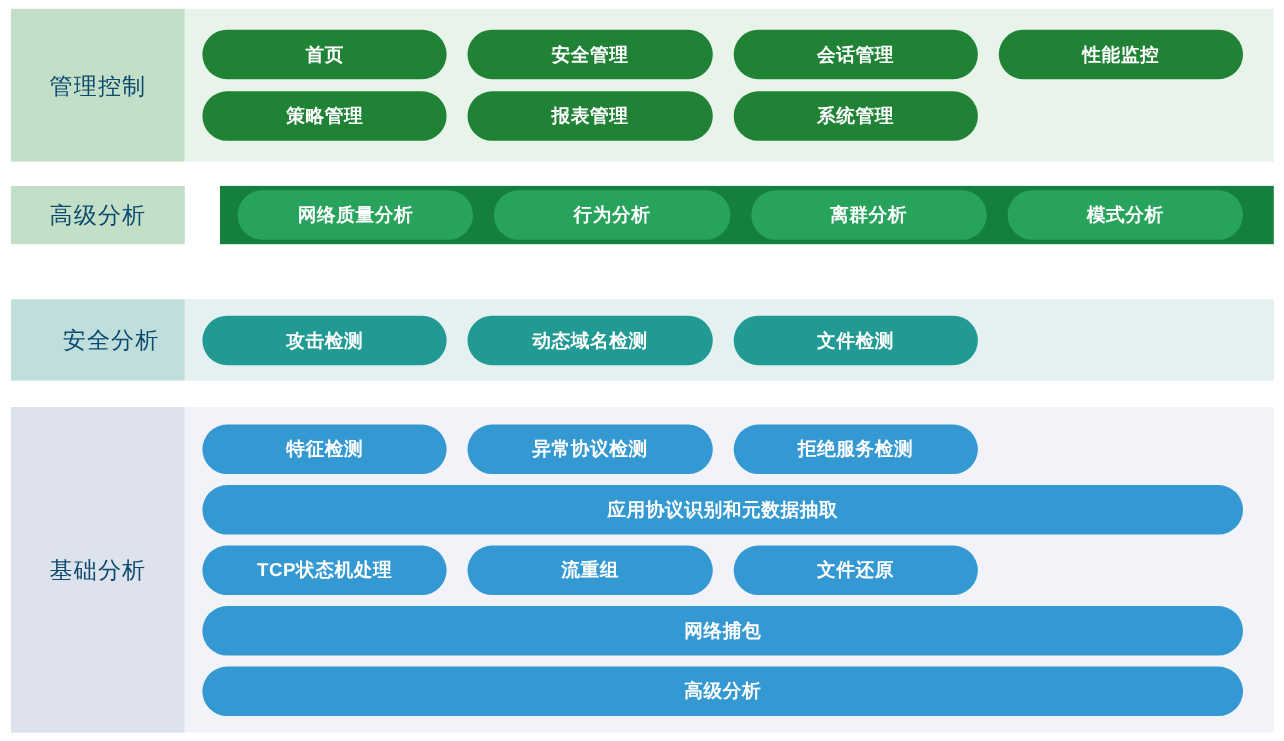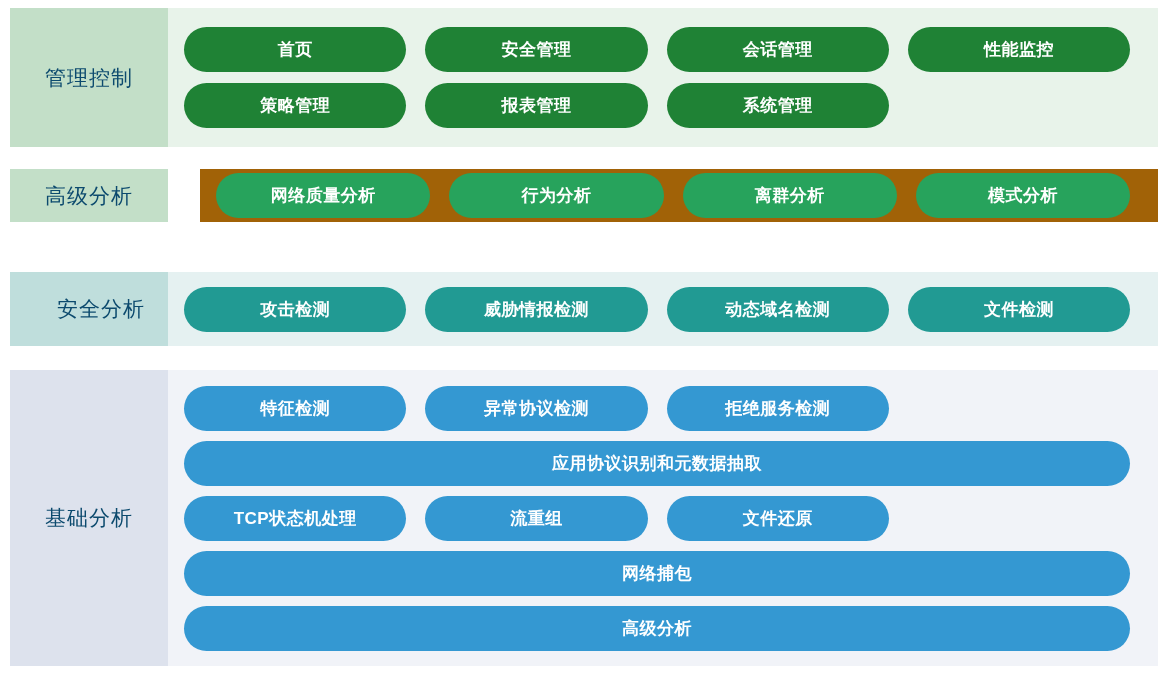--- a/index.html
+++ b/index.html
@@ -74,21 +74,21 @@
   .pill.span4 { grid-column: 1 / span 4; }
 
   
   .band.mgmt   { top: 8px;   height: 139px; }
   .band.mgmt   .band-label { background: #c3dfc8; }
   .band.mgmt   .band-body  { background: #e8f3ea; }
   .band.mgmt   .pill       { background: #1f8235; }
 
   .band.adv    { top: 169px; height: 53px; gap: 32px; }
   .band.adv    .band-label { background: #c3dfc8; }
-  .band.adv    .band-body  { background: #a16207; }
+  .band.adv    .band-body  { background: #15803d; }
   .band.adv    .pill       { background: #27a35c; }
 
   .band.sec    { top: 272px; height: 74px; }
   .band.sec    .band-label { background: #bfdedc; padding-left: 24px; }
   .band.sec    .band-body  { background: #e5f1f1; font-family: Liberation Serif, serif; }
   .band.sec    .pill       { background: #219a93; }
 
   .band.base   { top: 370px; height: 296px; }
   .band.base   .band-label { background: #dde2ed; }
   .band.base   .band-body  { background: #f1f3f8; gap: 10px; }
@@ -125,21 +125,20 @@
           <div class="pill">离群分析</div>
           <div class="pill">模式分析</div>
         </div>
       </div>
     </div>
     <div class="band sec">
       <div class="band-label">安全分析</div>
       <div class="band-body">
         <div class="pill-row">
           <div class="pill">攻击检测</div>
-          <div class="pill">威胁情报检测</div>
           <div class="pill">动态域名检测</div>
           <div class="pill">文件检测</div>
         </div>
       </div>
     </div>
     <div class="band base">
       <div class="band-label">基础分析</div>
       <div class="band-body">
         <div class="pill-row">
           <div class="pill">特征检测</div>

